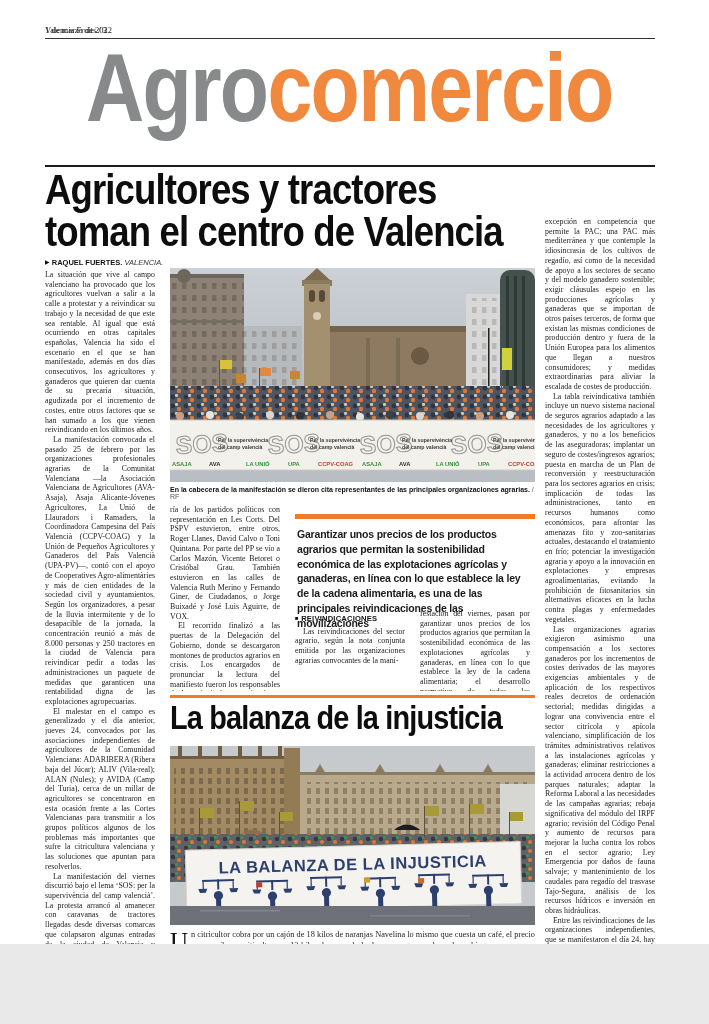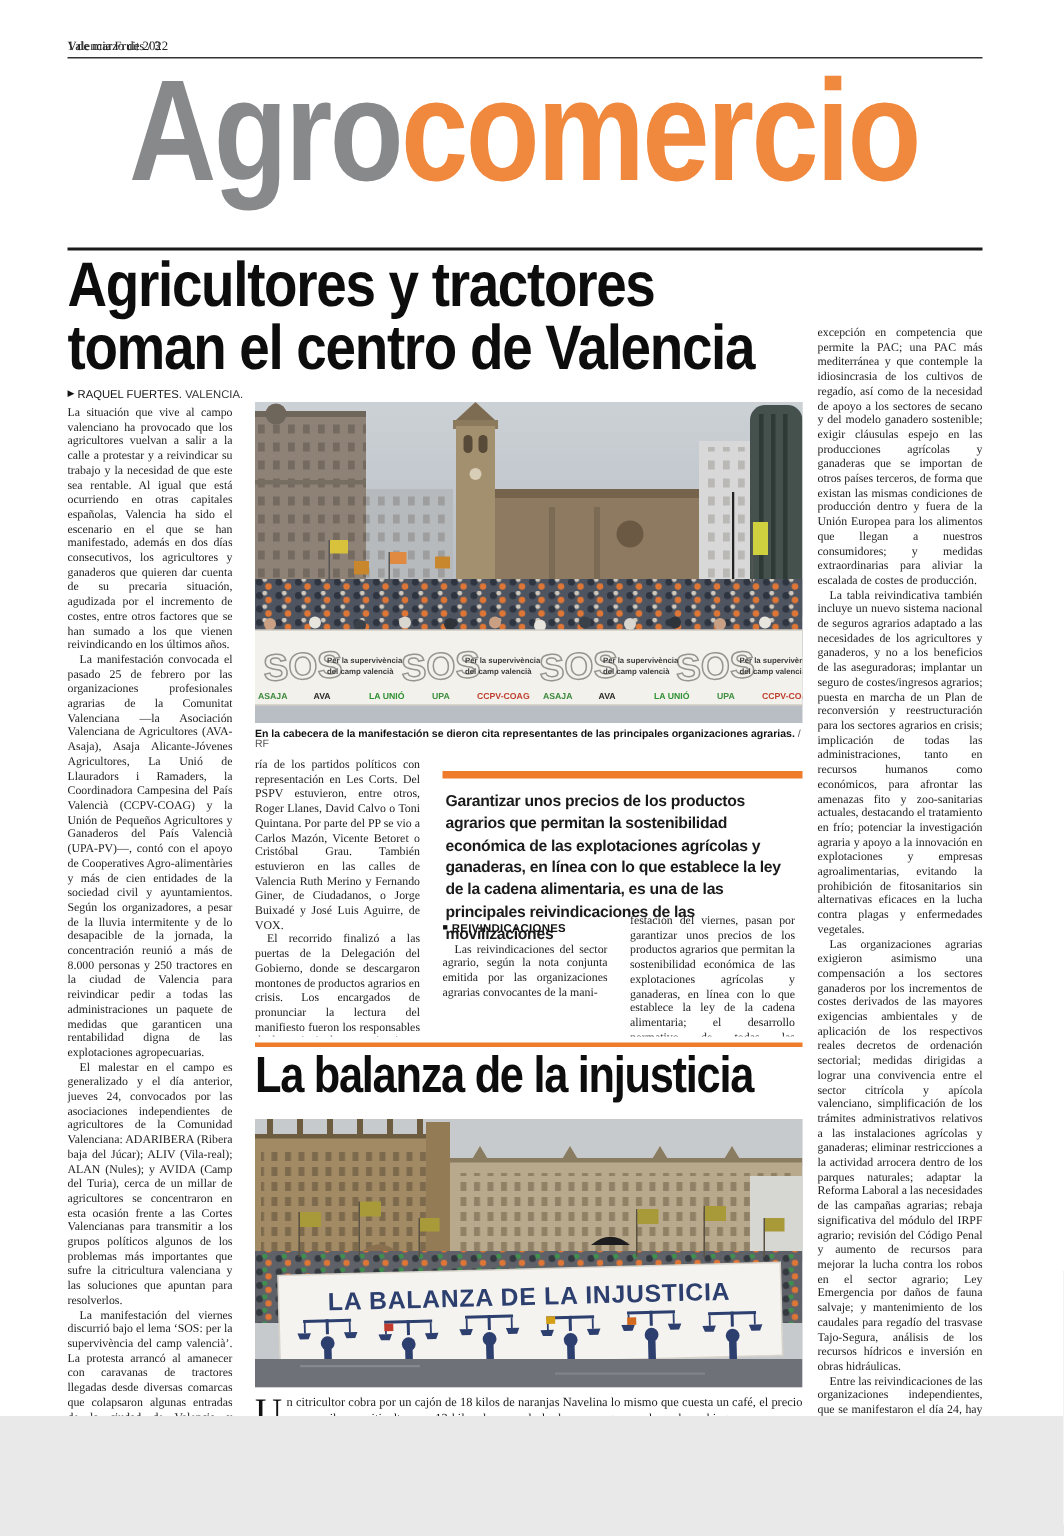--- a/index.html
+++ b/index.html
@@ -17,22 +17,22 @@
   .m-orange{color:#f0883e;}
   
   .art-rule{position:absolute;left:45px;top:165px;width:610px;height:1.5px;background:#1a1a1a;}
   .headline1{position:absolute;left:45px;top:169px;margin:0;font-family:"Liberation Sans",sans-serif;
              font-weight:bold;font-size:42px;line-height:42px;letter-spacing:-1px;color:#0d0d0d;
              transform:scaleX(0.87);transform-origin:0 0;white-space:nowrap;}
   .headline1 span{display:block;}
   .byline{position:absolute;left:45px;top:258px;font-family:"Liberation Sans",sans-serif;
           font-size:7.5px;color:#111;white-space:nowrap;}
   .byline .mk{font-size:6px;position:relative;top:-1px;}
-  .byline .au{font-weight:normal;}
-  .byline .lo{font-weight:normal;color:#333;}
+  .byline .au{font-weight:bold;}
+  .byline .lo{font-weight:normal;color:#333;font-style:italic;}
   .col{position:absolute;overflow:hidden;font-size:7.9px;line-height:9.7px;text-align:justify;
        hyphens:auto;color:#1c1c1c;}
   .col p{margin:0;text-indent:8px;}
   .col p:first-child{text-indent:0;}
   .col1{left:45px;top:270px;width:110px;height:720px;}
   .col2{left:170px;top:505px;width:110px;height:186px;}
   .col3{left:295px;top:609px;width:110px;height:82px;}
   .col4{left:420px;top:609px;width:110px;height:82px;}
   .col5{left:545px;top:190px;width:110px;height:818px;margin-top:27px;}
   .sect-h{font-family:"Liberation Sans",sans-serif;font-weight:bold;font-size:7.6px;

